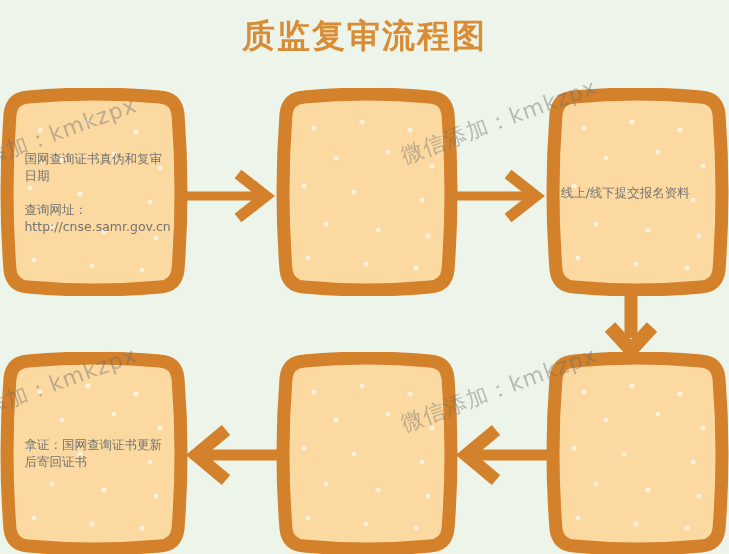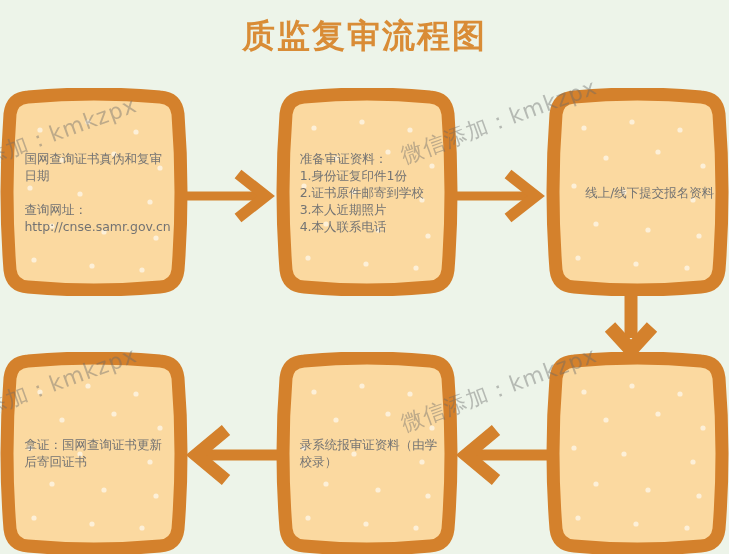--- a/index.html
+++ b/index.html
@@ -59,24 +59,23 @@
     display: flex;
     flex-direction: column;
     justify-content: center;
     color: #737373;
     font-size: 12.5px;
     line-height: 17px;
     white-space: pre-line;
     z-index: 3;
   }
   .node-text.centered {
-    text-align: right;
+    text-align: left;
     left: 8%;
     right: 8%;
-    padding-left: 8px;
   }
 
   
   #node-verify      { left: 0px;   top: 88px;  width: 188px; height: 208px; }
   #node-prepare     { left: 276px; top: 88px;  width: 182px; height: 208px; }
   #node-submit      { left: 546px; top: 88px;  width: 183px; height: 208px; }
   #node-payment     { left: 546px; top: 352px; width: 183px; height: 202px; }
   #node-system      { left: 276px; top: 352px; width: 182px; height: 202px; }
   #node-receive     { left: 0px;   top: 352px; width: 188px; height: 202px; text-decoration: underline; }
 
@@ -174,25 +173,20 @@
             <circle cx="146" cy="112" r="2.6"></circle>
           <circle cx="50" cy="136" r="2.6"></circle>
             <circle cx="102" cy="142" r="2.6"></circle>
             <circle cx="152" cy="148" r="2.6"></circle>
           <circle cx="32" cy="170" r="2.6"></circle>
             <circle cx="90" cy="176" r="2.6"></circle>
             <circle cx="140" cy="180" r="2.6"></circle>
         </g>
       </svg>
     </div>
-    <div class="node-text">准备审证资料：
-1.身份证复印件1份
-2.证书原件邮寄到学校
-3.本人近期照片
-4.本人联系电话</div>
   </div>
 
   <div class="arrow" id="arrow-prepare-submit">
     <svg width="96" height="60" viewBox="0 0 96 60">
       <line x1="0" y1="31" x2="72" y2="31" stroke="#d4812c" stroke-width="9"></line>
       <polyline points="52,9 80,31 52,53" fill="none" stroke="#d4812c" stroke-width="11" stroke-linejoin="miter"></polyline>
     </svg>
   </div>
 
   <div class="node" id="node-submit">
@@ -276,21 +270,20 @@
             <circle cx="146" cy="110" r="2.6"></circle>
           <circle cx="50" cy="132" r="2.6"></circle>
             <circle cx="102" cy="138" r="2.6"></circle>
             <circle cx="152" cy="144" r="2.6"></circle>
           <circle cx="32" cy="166" r="2.6"></circle>
             <circle cx="90" cy="172" r="2.6"></circle>
             <circle cx="140" cy="176" r="2.6"></circle>
         </g>
       </svg>
     </div>
-    <div class="node-text">录系统报审证资料（由学校录）</div>
   </div>
 
   <div class="arrow" id="arrow-system-receive">
     <svg width="100" height="62" viewBox="0 0 100 62">
       <line x1="100" y1="31" x2="22" y2="31" stroke="#d4812c" stroke-width="11"></line>
       <polyline points="44,6 14,31 44,56" fill="none" stroke="#d4812c" stroke-width="13" stroke-linejoin="miter"></polyline>
     </svg>
   </div>
 
   <div class="node" id="node-receive">

